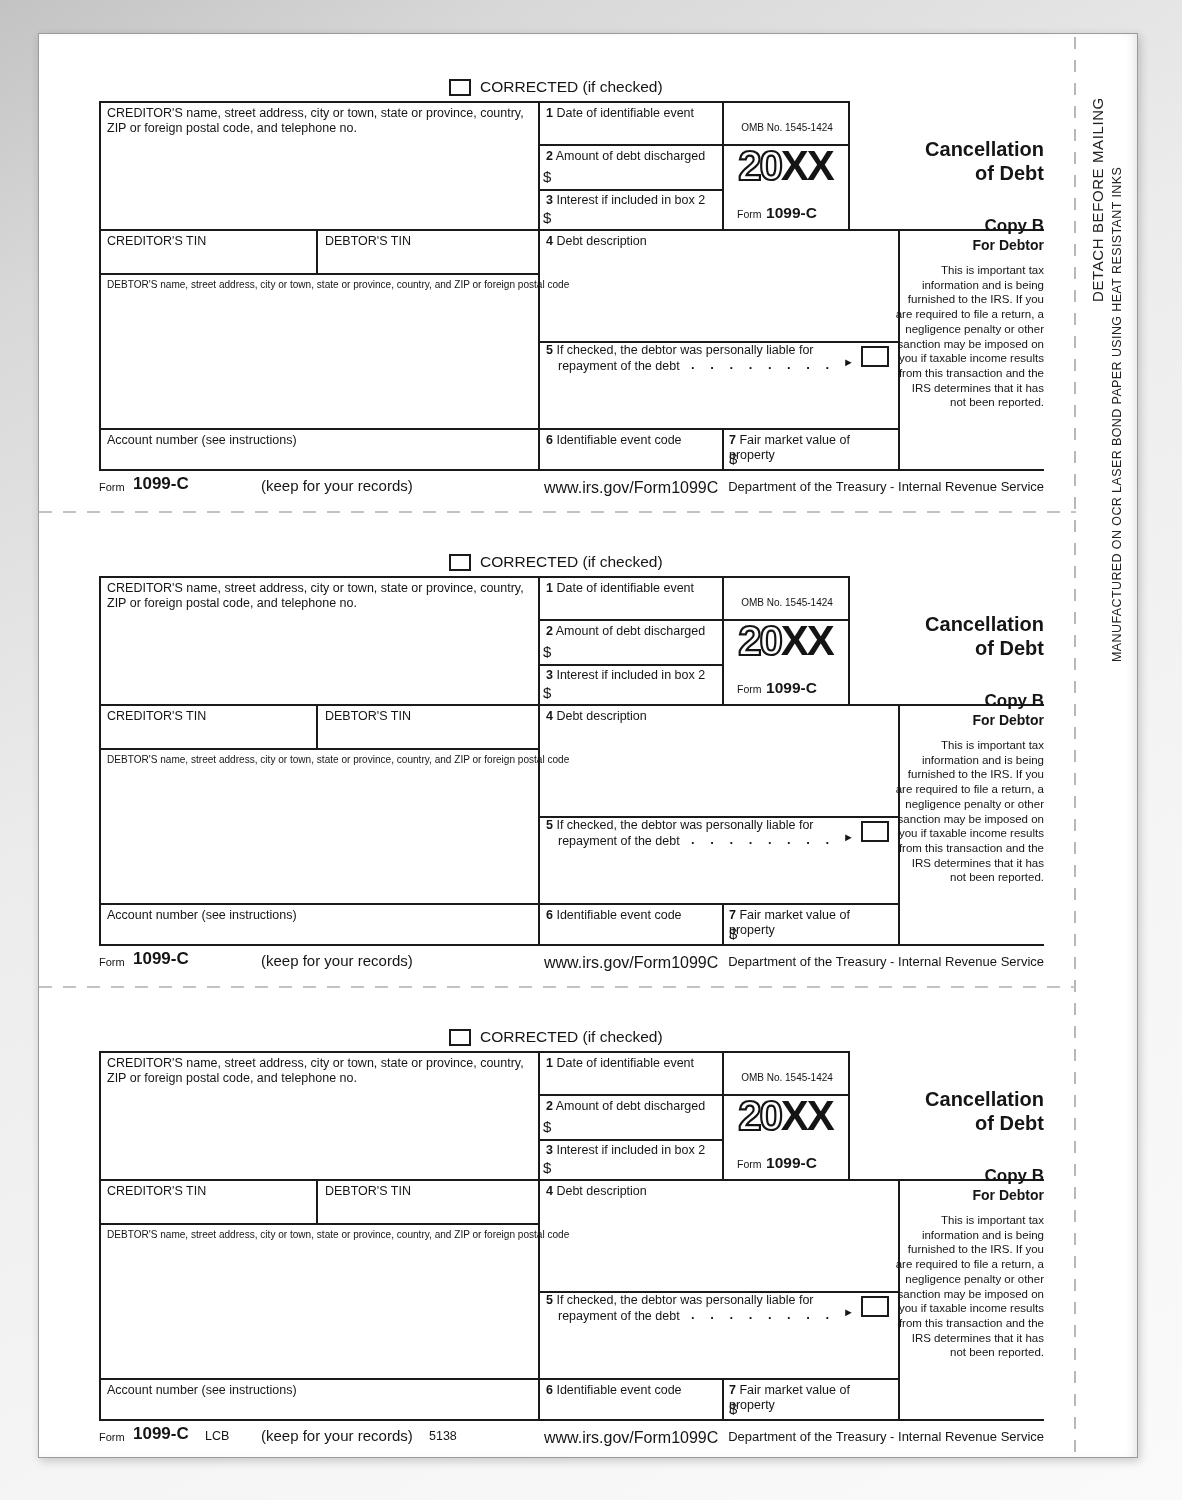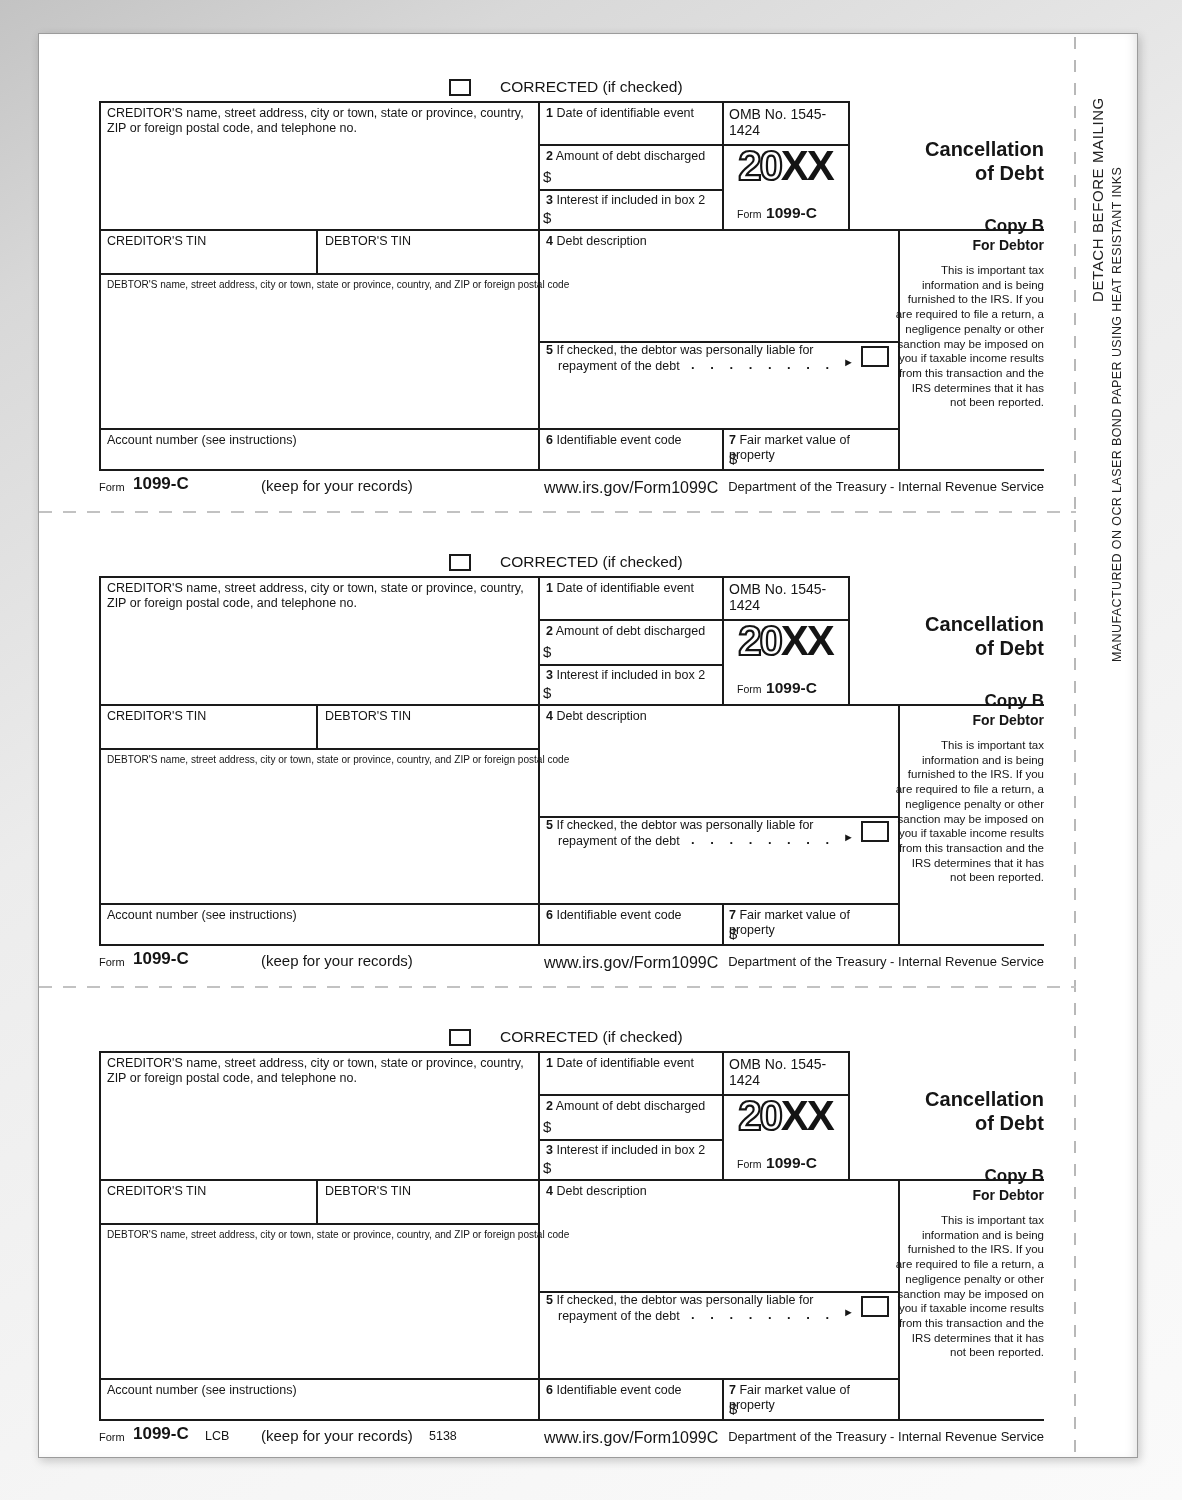--- a/index.html
+++ b/index.html
@@ -30,33 +30,33 @@
   .hperf.p1 { top:477px; } .hperf.p2 { top:952px; }
   
   .vtext { position:absolute; white-space:nowrap; transform:rotate(-90deg); transform-origin:0 0; color:#222; }
   .vtext.detach { left:1050px; top:268px; font-size:15px; letter-spacing:0.6px; line-height:18px; }
   .vtext.manuf  { left:1071px; top:628px; font-size:12.5px; letter-spacing:0.4px; line-height:15px; }
 
   
   .form-copy { position:absolute; left:60px; width:947px; height:428px; }
   .copy0 { top:41px; } .copy1 { top:516px; } .copy2 { top:991px; }
 
-  .corrected { position:absolute; left:350px; top:0; height:24px; display:flex; align-items:center;gap:20px; }
+  .corrected { position:absolute; left:350px; top:0; height:24px; display:flex; align-items:center; }
   .corr-box { display:inline-block; width:22px; height:17px; border:2px solid #1a1a1a; background:#fff; }
   .corr-label { margin-left:9px; font-size:15.5px; }
 
   .tbl { position:absolute; left:0; top:26px; width:945px; height:368px; }
   .ln { position:absolute; background:#1a1a1a; }
   
   .cell { position:absolute; font-size:12.5px; line-height:1.22; }
   .bnum { font-weight:bold; }
   .dollar { position:absolute; font-size:15px; }
   .small-label { font-size:10.6px; transform:scaleX(0.95); transform-origin:0 0; white-space:nowrap; }
 
-  .omb { position:absolute; left:630px; top:5px; width:116px; font-size:14px; }
+  .omb { position:absolute; left:630px; top:21px; width:116px; font-size:10px;text-align:center; }
   .year { position:absolute; left:624px; top:42px; width:125px; text-align:center;
           font-size:42px; font-weight:bold; letter-spacing:-2px; line-height:46px; }
   .year .outline { color:#fff; -webkit-text-stroke:2.2px #141414; }
   .year .solid { color:#141414; }
   .formline { position:absolute; left:624px; top:103px; width:108px; text-align:center; white-space:nowrap; }
   .formline .fw { font-size:10.5px; }
   .formline .fn { font-size:15.5px; font-weight:bold; }
 
   .title { position:absolute; left:780px; top:36px; width:165px; text-align:right;
            font-size:20px; font-weight:bold; line-height:24px; }

